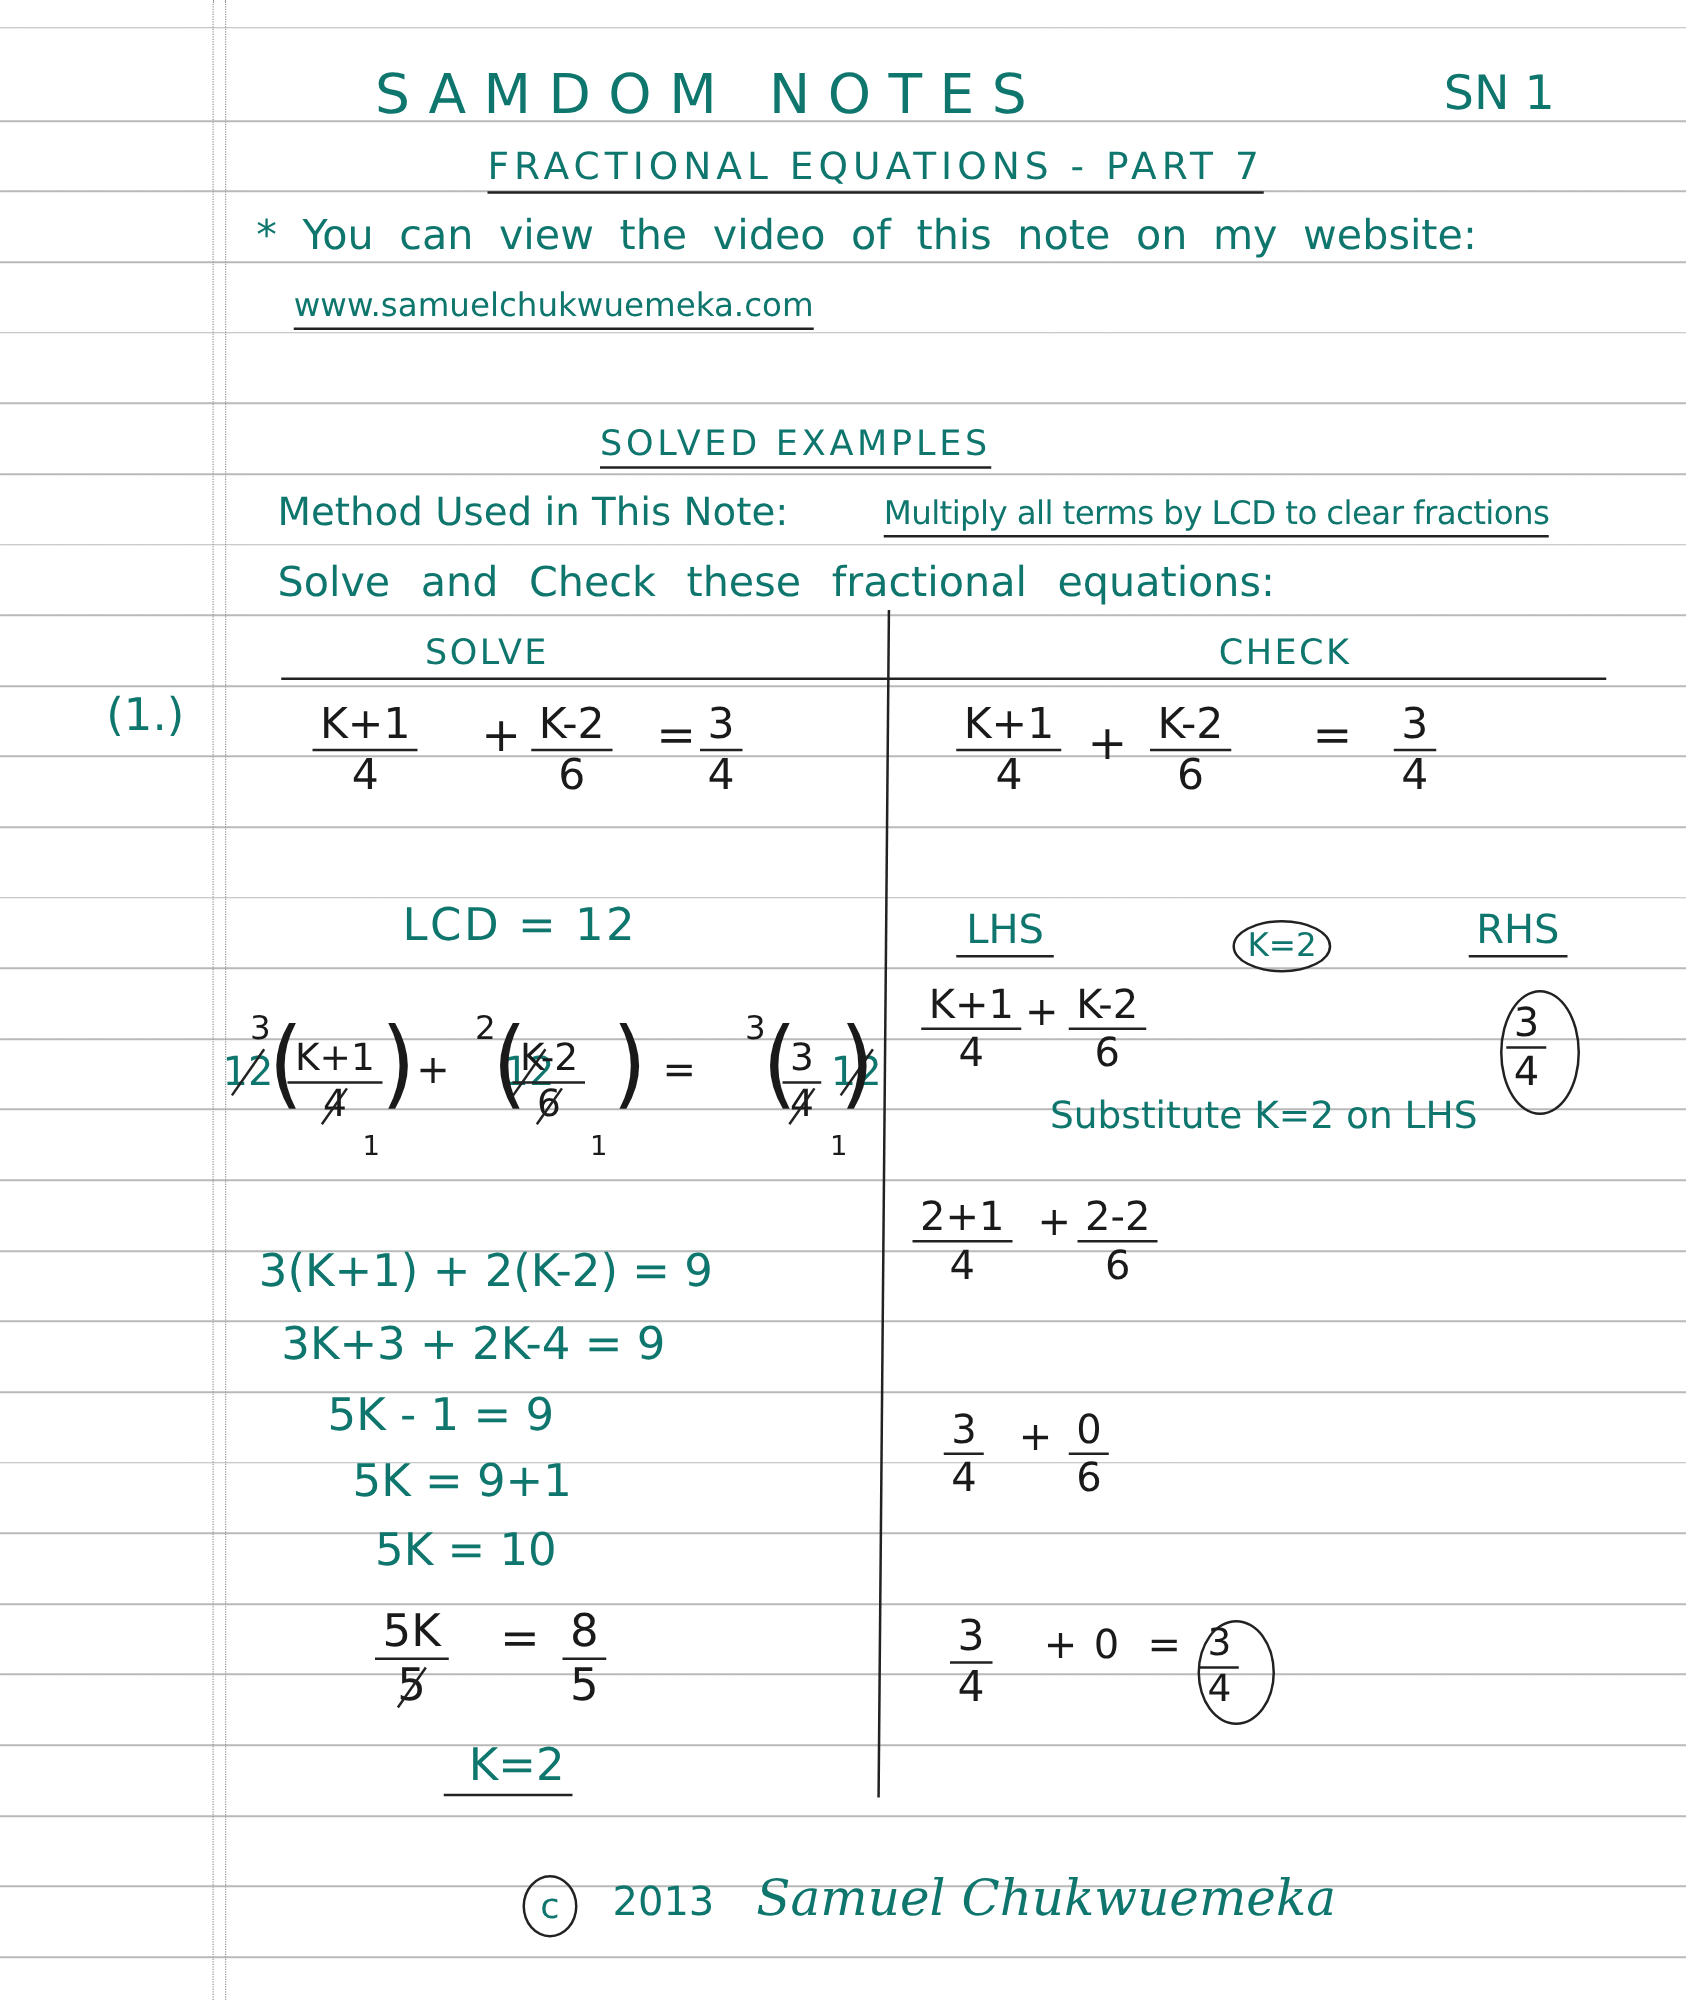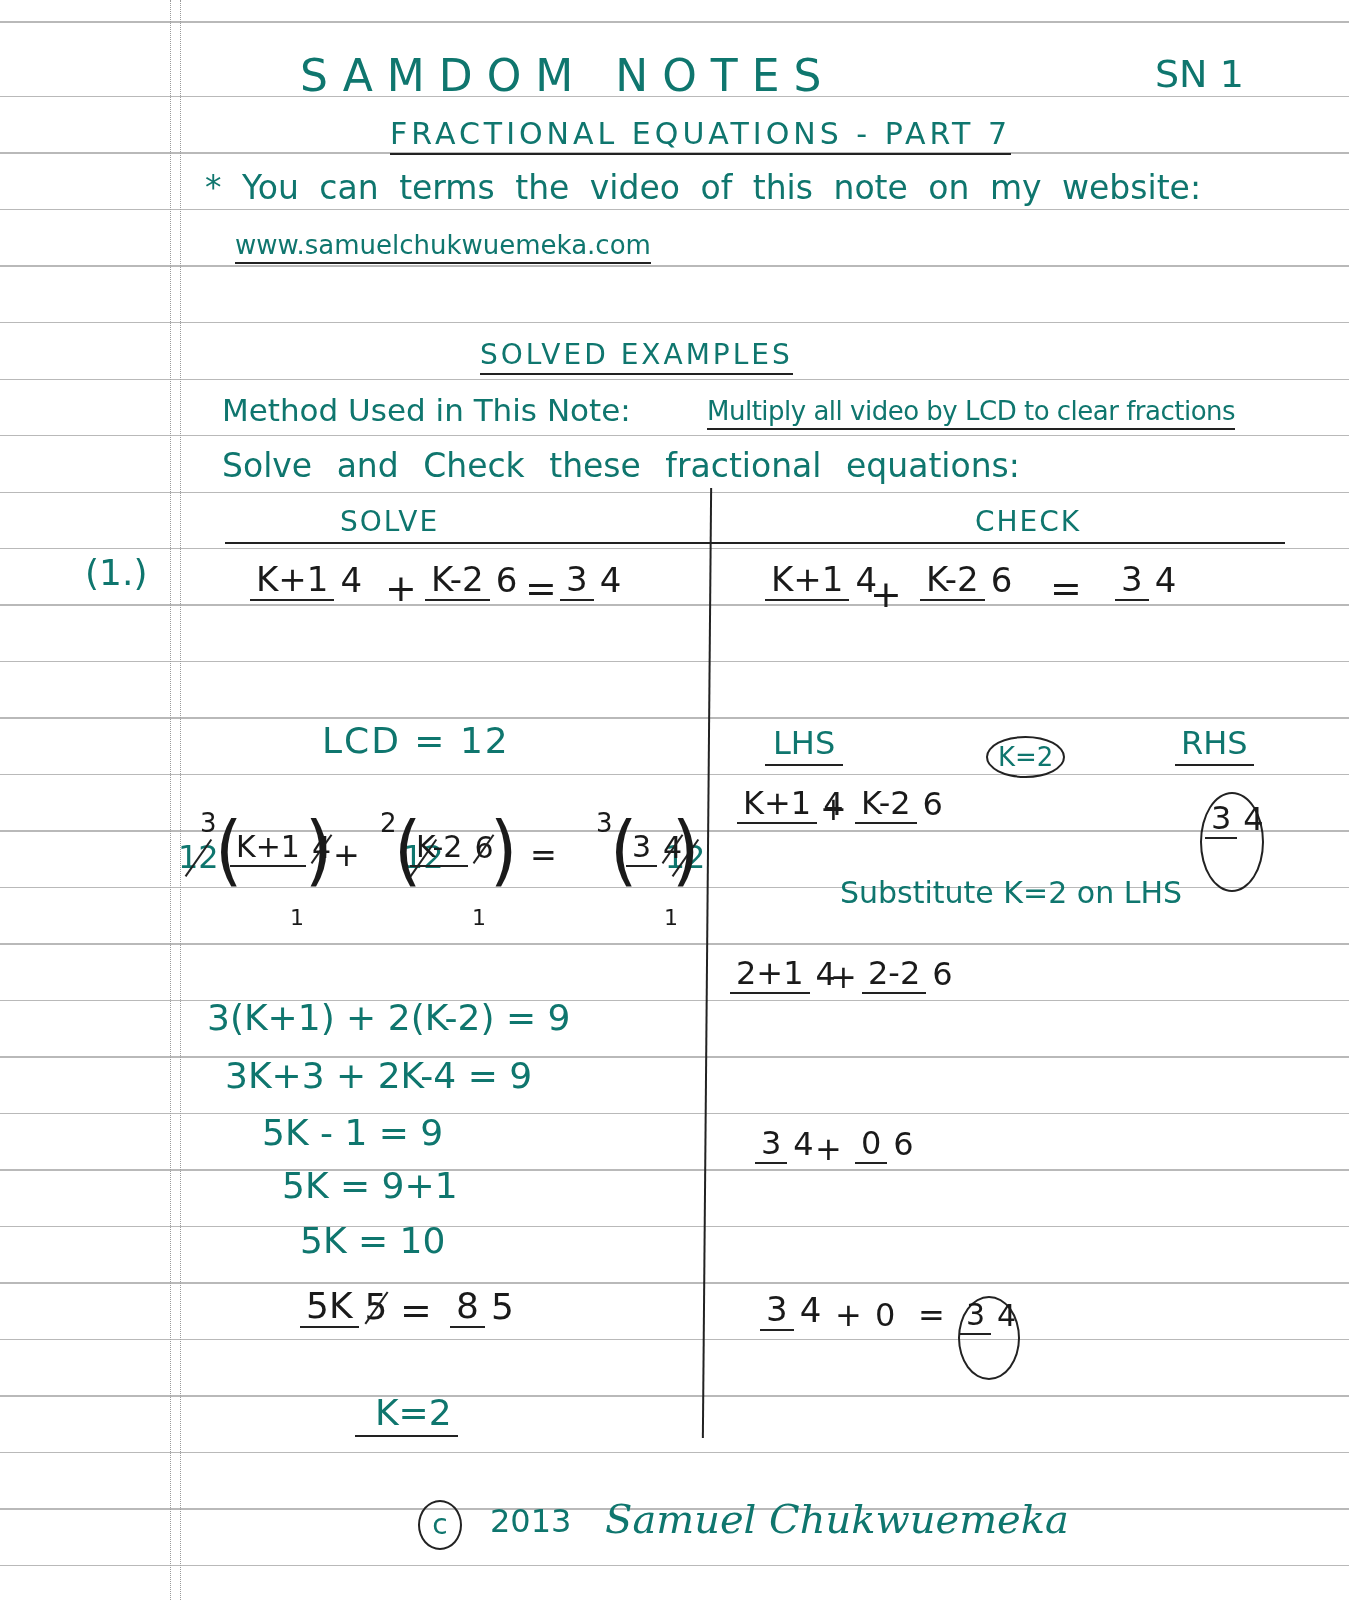--- a/index.html
+++ b/index.html
@@ -12,21 +12,21 @@
   .ruled {
     position: absolute; inset: 0;
     background-image: repeating-linear-gradient(to bottom,
       transparent 0px, transparent 55px, #b9b9b9 55px, #b9b9b9 56.5px);
     background-position: 0 41px;
   }
   .margin-line { position: absolute; top: 0; bottom: 0; width: 1px; border-left: 1px dotted #9a9a9a; }
   .hw { position: absolute; white-space: nowrap; font-family: "DejaVu Sans", sans-serif; color: #0f766e; }
   .caps { letter-spacing: 6px; }
   .ul { border-bottom: 2px solid #222; padding-bottom: 2px; }
-  .frac { position: absolute; display: inline-flex; flex-direction: row; align-items: center; font-size: 34px; line-height: 1.15; }
+  .frac { position: absolute; display: inline-flex; flex-direction: column; align-items: center; font-size: 34px; line-height: 1.15; }
   .frac .num { border-bottom: 2.5px solid #222; padding: 0 6px; }
   .frac .den { padding: 0 6px; }
   .op { position: absolute; font-size: 38px; }
   .vline { position: absolute; width: 2px; background: #222; }
   .hline { position: absolute; height: 2px; background: #222; }
   .circle { border: 2px solid #222; border-radius: 50%; }
   .strike { position: relative; }
   .strike::after { content: ""; position: absolute; left: -2px; right: -2px; top: 50%; height: 2px; background: #222; transform: rotate(-55deg); }
   .paren { font-size: 70px; line-height: 1; transform: scaleY(1.1); position: absolute; }
   .sup { position: absolute; font-size: 26px; }
@@ -35,26 +35,26 @@
 </head>
 <body>
 
 <div class="ruled"></div>
 <div class="margin-line" style="left:170px"></div>
 <div class="margin-line" style="left:180px"></div>
 
 <div class="hw caps" style="left:300px;top:50px;font-size:44px;letter-spacing:14px;">SAMDOM NOTES</div>
 <div class="hw" style="left:1155px;top:52px;font-size:38px;">SN 1</div>
 <div class="hw caps ul" style="left:390px;top:116px;font-size:30px;letter-spacing:4px;">FRACTIONAL EQUATIONS - PART 7</div>
-<div class="hw" style="left:205px;top:168px;font-size:33px;word-spacing:10px;">* You can terms the video of this note on my website:</div>
+<div class="hw" style="left:205px;top:168px;font-size:33px;word-spacing:10px;">* You can view the video of this note on my website:</div>
 <div class="hw ul" style="left:235px;top:230px;font-size:26px;">www.samuelchukwuemeka.com</div>
 
 <div class="hw caps ul" style="left:440px;top:338px;font-size:28px;letter-spacing:3px;margin-left:40px;">SOLVED EXAMPLES</div>
 <div class="hw" style="left:222px;top:392px;font-size:31px;">Method Used in This Note:</div>
-<div class="hw ul" style="left:707px;top:396px;font-size:26px;letter-spacing:-0.5px;">Multiply all video by LCD to clear fractions</div>
+<div class="hw ul" style="left:707px;top:396px;font-size:26px;letter-spacing:-0.5px;">Multiply all terms by LCD to clear fractions</div>
 <div class="hw" style="left:222px;top:446px;font-size:33px;word-spacing:14px;">Solve and Check these fractional equations:</div>
 
 <div class="hw caps" style="left:340px;top:505px;font-size:28px;letter-spacing:2px;">SOLVE</div>
 <div class="hw caps" style="left:975px;top:505px;font-size:28px;letter-spacing:2px;">CHECK</div>
 <div class="hline" style="left:225px;top:542px;width:1060px;"></div>
 <div class="vline" style="left:706px;top:488px;height:950px;transform:rotate(0.5deg);"></div>
 
 <div class="hw" style="left:85px;top:552px;font-size:36px;">(1.)</div>
 
 <div class="frac" style="left:250px;top:560px;">

